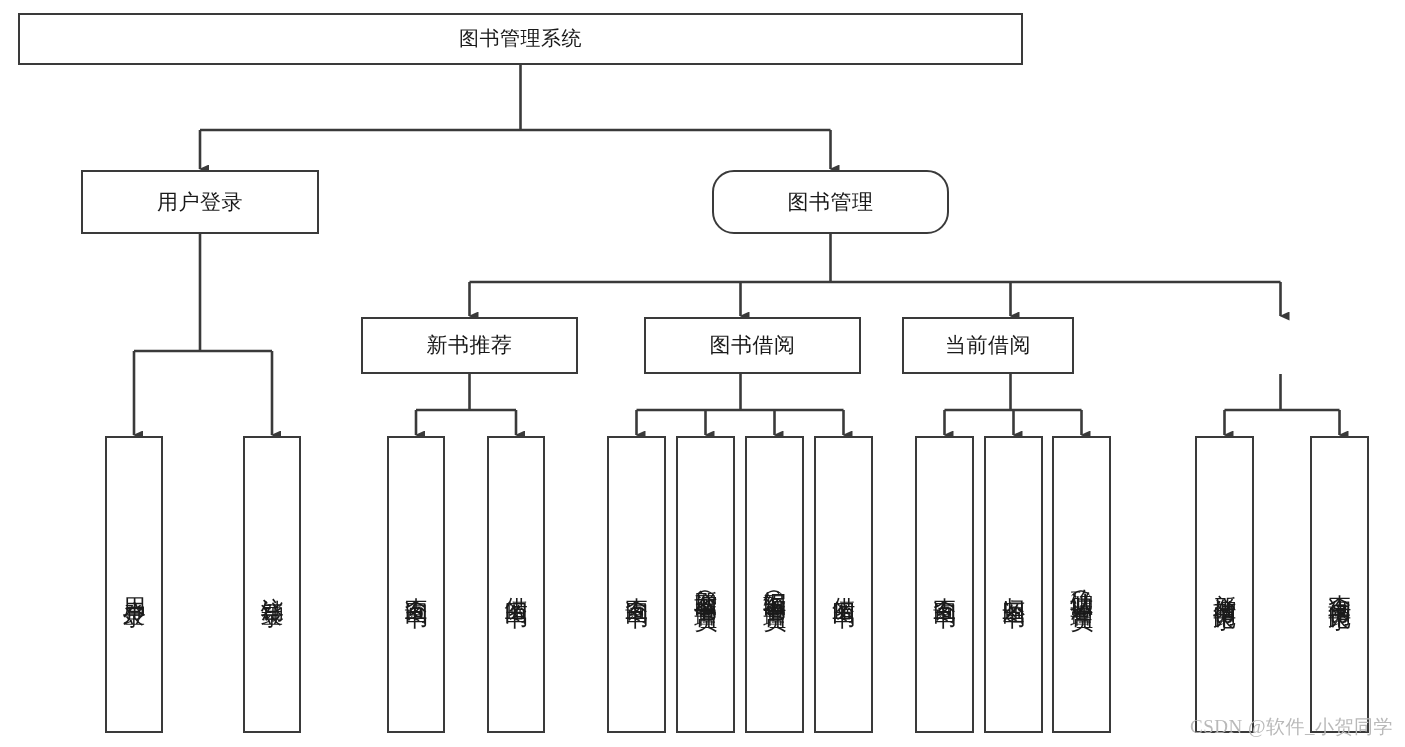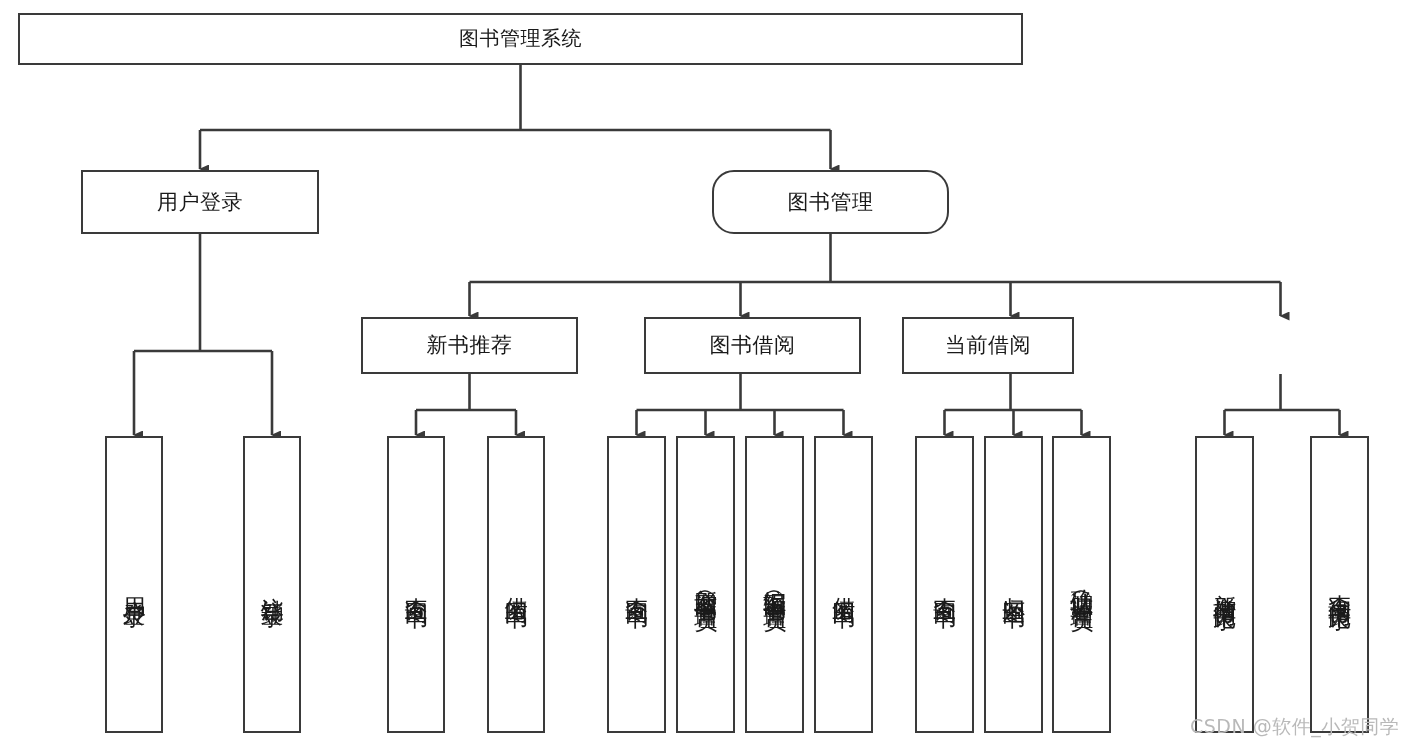--- a/index.html
+++ b/index.html
@@ -176,14 +176,14 @@
   <div class="node vert" id="node-leaf-confirm-return" style="left: 1052px; top: 436px; width: 59px; height: 297px;">
     <span class="node-label">确认归还（管理员）</span>
   </div>
   <div class="node vert" id="node-leaf-add-borrow-record" style="left: 1195px; top: 436px; width: 59px; height: 297px;">
     <span class="node-label">新增借阅记录</span>
   </div>
   <div class="node vert" id="node-leaf-query-borrow-record" style="left: 1310px; top: 436px; width: 59px; height: 297px;">
     <span class="node-label">查询借阅记录</span>
   </div>
 
-  <div class="watermark" id="watermark" style="left: 1190px; top: 714px;">CSDN @软件_小贺同学</div>
+  <div class="watermark" id="watermark" style="left: 1190px; top: 714px; font-family: Liberation Serif, serif;">CSDN @软件_小贺同学</div>
 </div>
 
 </body></html>

